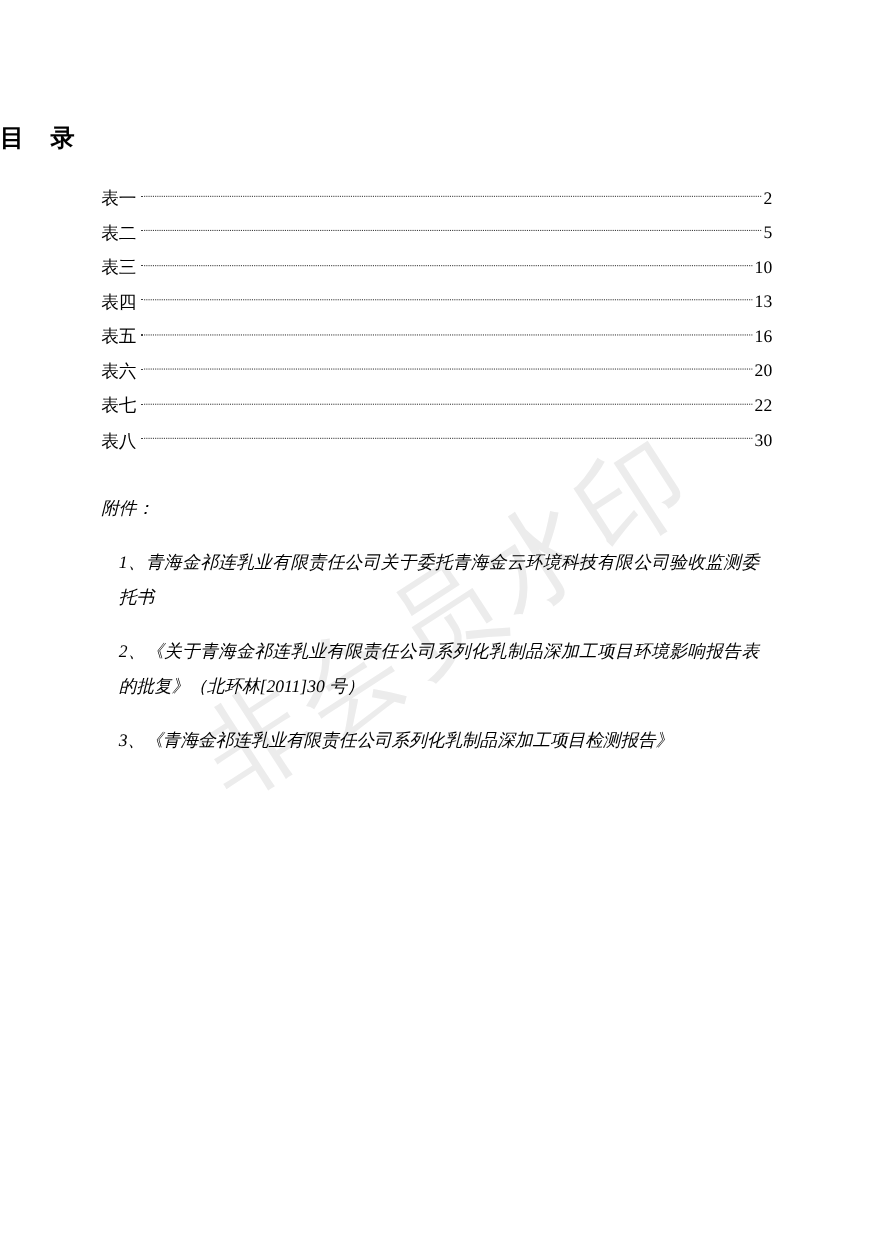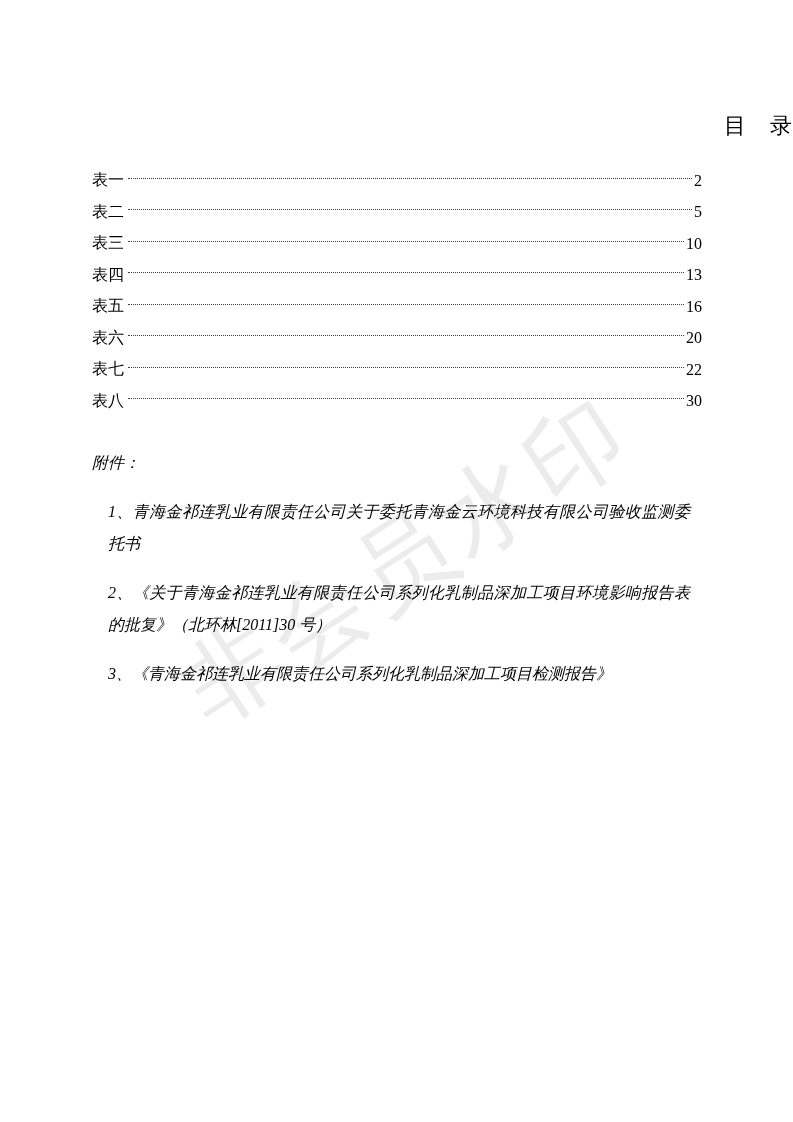--- a/index.html
+++ b/index.html
@@ -29,23 +29,23 @@
     color: #ececec;
     z-index: 0;
     user-select: none;
     pointer-events: none;
   }
   .doc-title {
     position: absolute;
     top: 111px;
     left: 0;
     width: 100%;
-    text-align: right;
+    text-align: left;
     font-size: 22px;
-    font-weight: normal;
+    font-weight: bold;
     letter-spacing: 1px;
     z-index: 1;
   }
   .toc {
     position: absolute;
     top: 166px;
     left: 92px;
     width: 610px;
     z-index: 1;
   }

